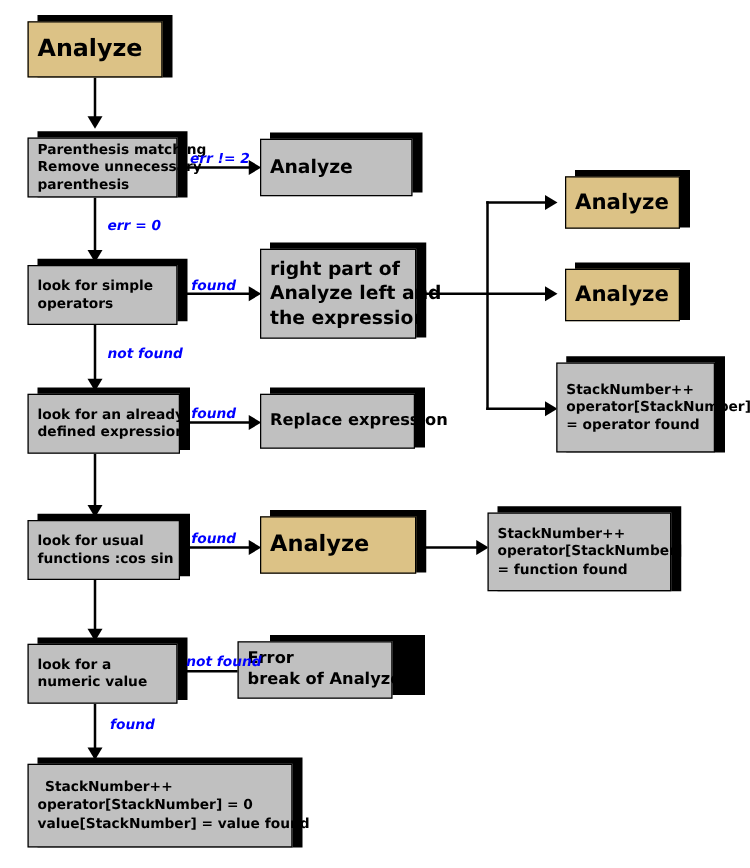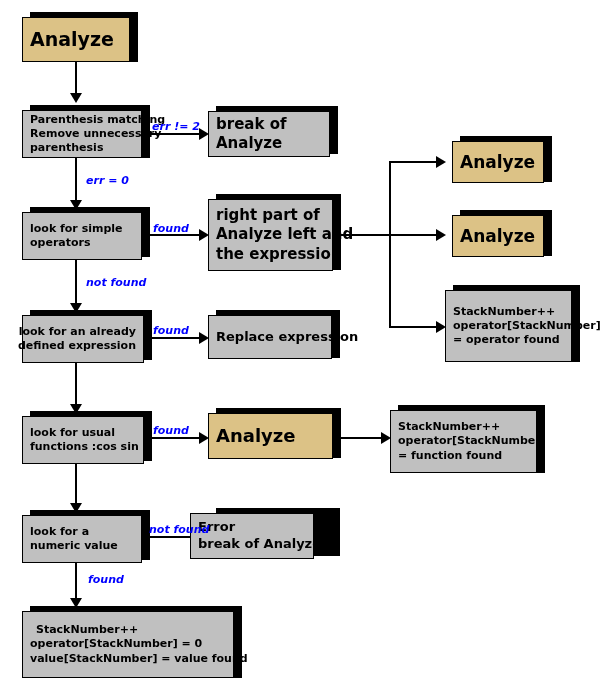--- a/index.html
+++ b/index.html
@@ -106,21 +106,20 @@
     <div class="line t-small">Remove unnecessary</div>
     <div class="line t-small">parenthesis</div>
   </div>
 
   <div class="hline" style="left:142px; top:133px; width:64px;"></div>
   <div class="arrow-right" style="left:199px; top:128px;"></div>
   <div class="edge-label" style="left:152px; top:120px;">err != 2</div>
 
   <div class="shadow" style="left:216px; top:106px; width:122px; height:48px;"></div>
   <div class="node gray" style="left:208px; top:111px; width:122px; height:46px;">
-    <div class="line t-mid">break of</div>
     <div class="line t-mid">Analyze</div>
   </div>
 
   <div class="vline" style="left:75px; top:158px; height:46px;"></div>
   <div class="arrow-down" style="left:70px; top:200px;"></div>
   <div class="edge-label" style="left:86px; top:174px;">err = 0</div>
 
   <div class="shadow" style="left:30px; top:207px; width:120px; height:50px;"></div>
   <div class="node gray" style="left:22px; top:212px; width:120px; height:48px;">
     <div class="line t-small">look for simple</div>
@@ -164,21 +163,21 @@
     <div class="line t-code">StackNumber++</div>
     <div class="line t-code">operator[StackNumber]</div>
     <div class="line t-code">= operator found</div>
   </div>
 
   <div class="vline" style="left:75px; top:260px; height:48px;"></div>
   <div class="arrow-down" style="left:70px; top:303px;"></div>
   <div class="edge-label" style="left:86px; top:276px;">not found</div>
 
   <div class="shadow" style="left:30px; top:310px; width:122px; height:50px;"></div>
-  <div class="node gray" style="left:22px; top:315px; width:122px; height:48px;align-items:flex-end;">
+  <div class="node gray" style="left:22px; top:315px; width:122px; height:48px;">
     <div class="line t-small">look for an already</div>
     <div class="line t-small">defined expression</div>
   </div>
 
   <div class="hline" style="left:144px; top:337px; width:62px;"></div>
   <div class="arrow-right" style="left:199px; top:332px;"></div>
   <div class="edge-label" style="left:153px; top:324px;">found</div>
 
   <div class="shadow" style="left:216px; top:310px; width:124px; height:48px;"></div>
   <div class="node gray" style="left:208px; top:315px; width:124px; height:44px;justify-content:center;">

